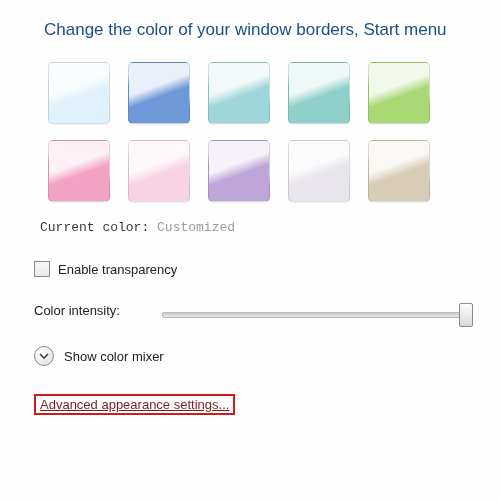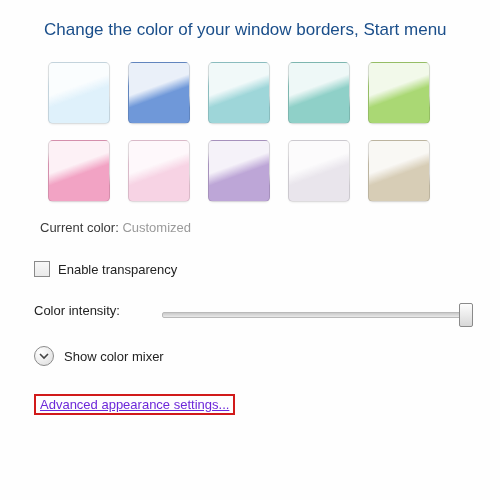--- a/index.html
+++ b/index.html
@@ -21,21 +21,21 @@
   }
   .swatch-grid{display:flex;flex-wrap:wrap;gap:16px 18px;margin:0 0 18px 14px;}
   .swatch{
     width:60px;height:60px;border-radius:5px;
     border:1px solid rgba(0,0,0,.12);
     background:linear-gradient(160deg,rgba(255,255,255,.85)0 40%,rgba(255,255,255,0)55%),var(--c,#ddd);
     box-shadow:0 1px 2px rgba(0,0,0,.06);
     cursor:pointer;
     position:relative;
   }
-  .current-line{margin:0 0 26px 6px;color:#3a3a3a;}
+  .current-line{margin:0 0 26px 6px;color:#3a3a3a;font-family:Liberation Mono, monospace;}
   .current-line .val{color:#9a9a9a;}
   .row{margin:0 0 26px 0;display:flex;align-items:flex-end;}
   .cb{
     width:14px;height:14px;border:1px solid #8a8a8a;
     background:linear-gradient(#f7f7f7,#eaeaea);
     margin-right:8px;display:inline-block;
   }
   .slider-row{display:flex;align-items:flex-end;margin-bottom:28px;}
   .slider-label{width:128px;}
   .slider-track{
@@ -52,21 +52,21 @@
   .exp-btn{
     width:18px;height:18px;border-radius:50%;
     border:1px solid #8b8b8b;background:radial-gradient(circle at 30% 30%,#fff,#dcdcdc);
     display:flex;align-items:center;justify-content:center;margin-right:10px;
     cursor:pointer;
   }
   .exp-btn svg{width:10px;height:10px;}
   .link-box{
     display:inline-block;border:2px solid #d11a1a;padding:1px 4px;
   }
-  .link{color:#6d28d9;text-decoration:underline;cursor:pointer;}
+  .link{color:#7f1d1d;text-decoration:underline;cursor:pointer;}
 </style>
 </head>
 <body>
 
 <div class="wrap">
   <div class="heading">Change the color of your window borders, Start menu</div>
 
   <div class="swatch-grid" id="swatches">
       <div class="swatch" style="--c: #dff1fb;"></div>
       <div class="swatch" style="--c: #6f98d9;"></div>

